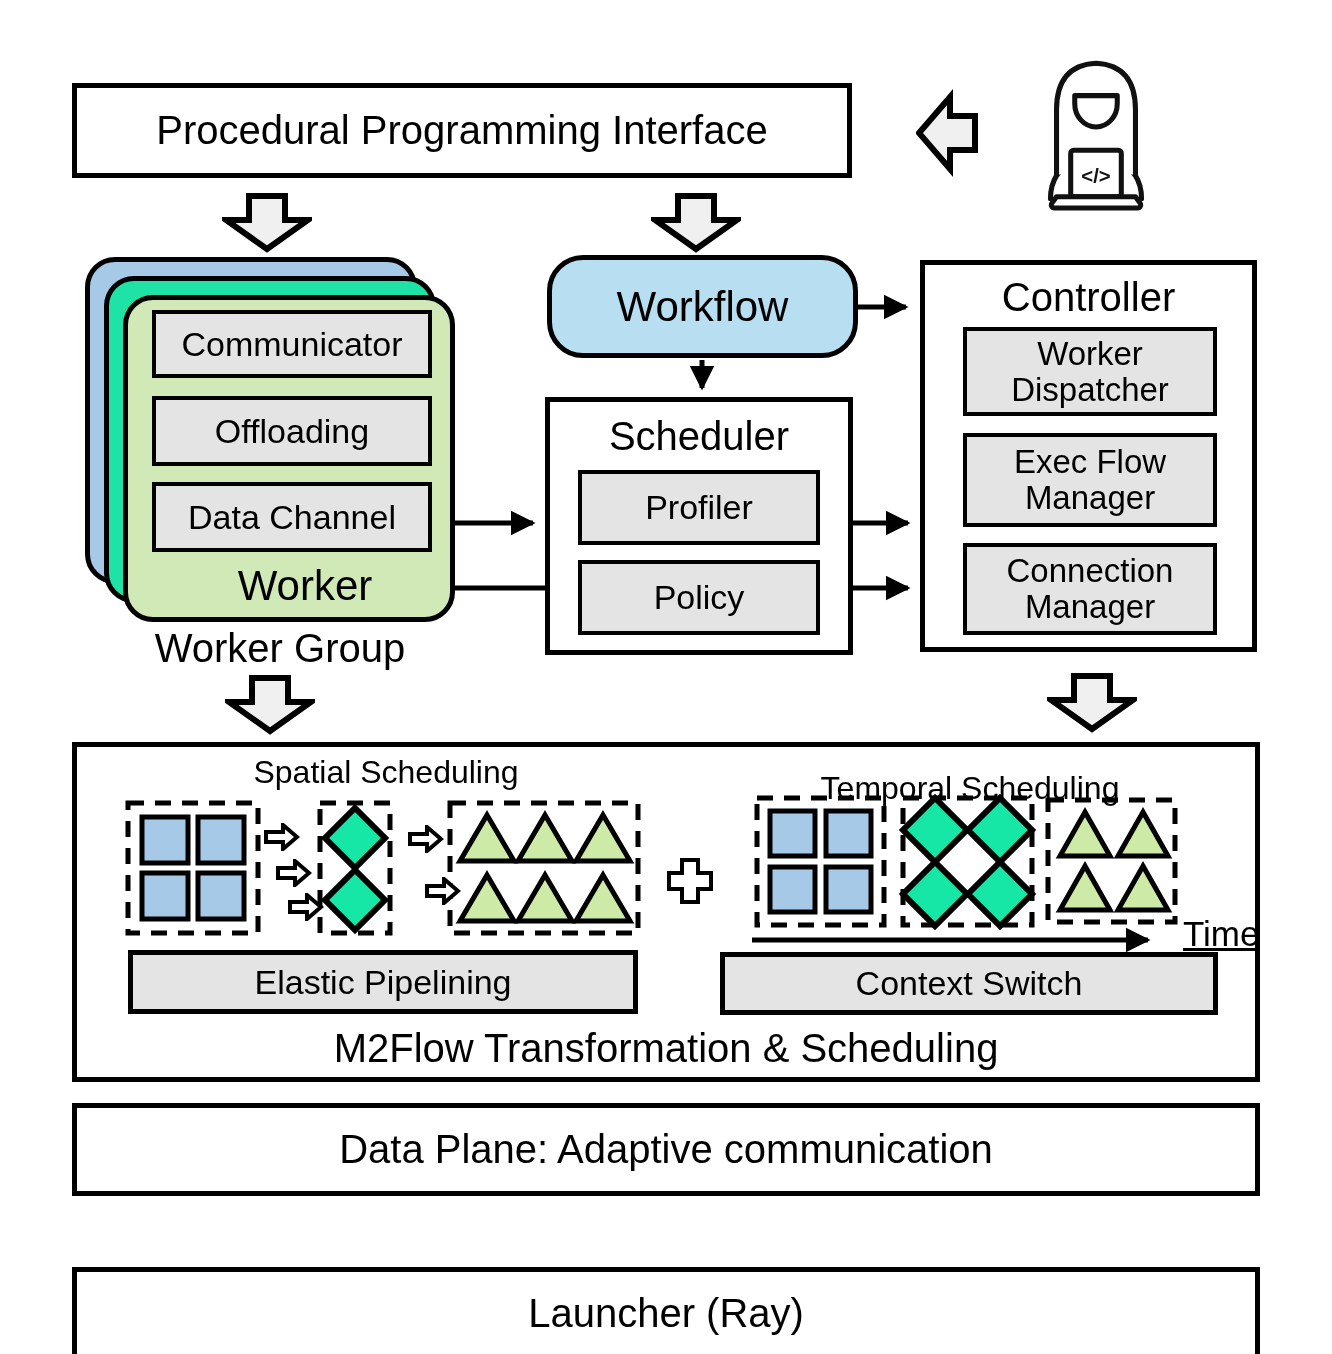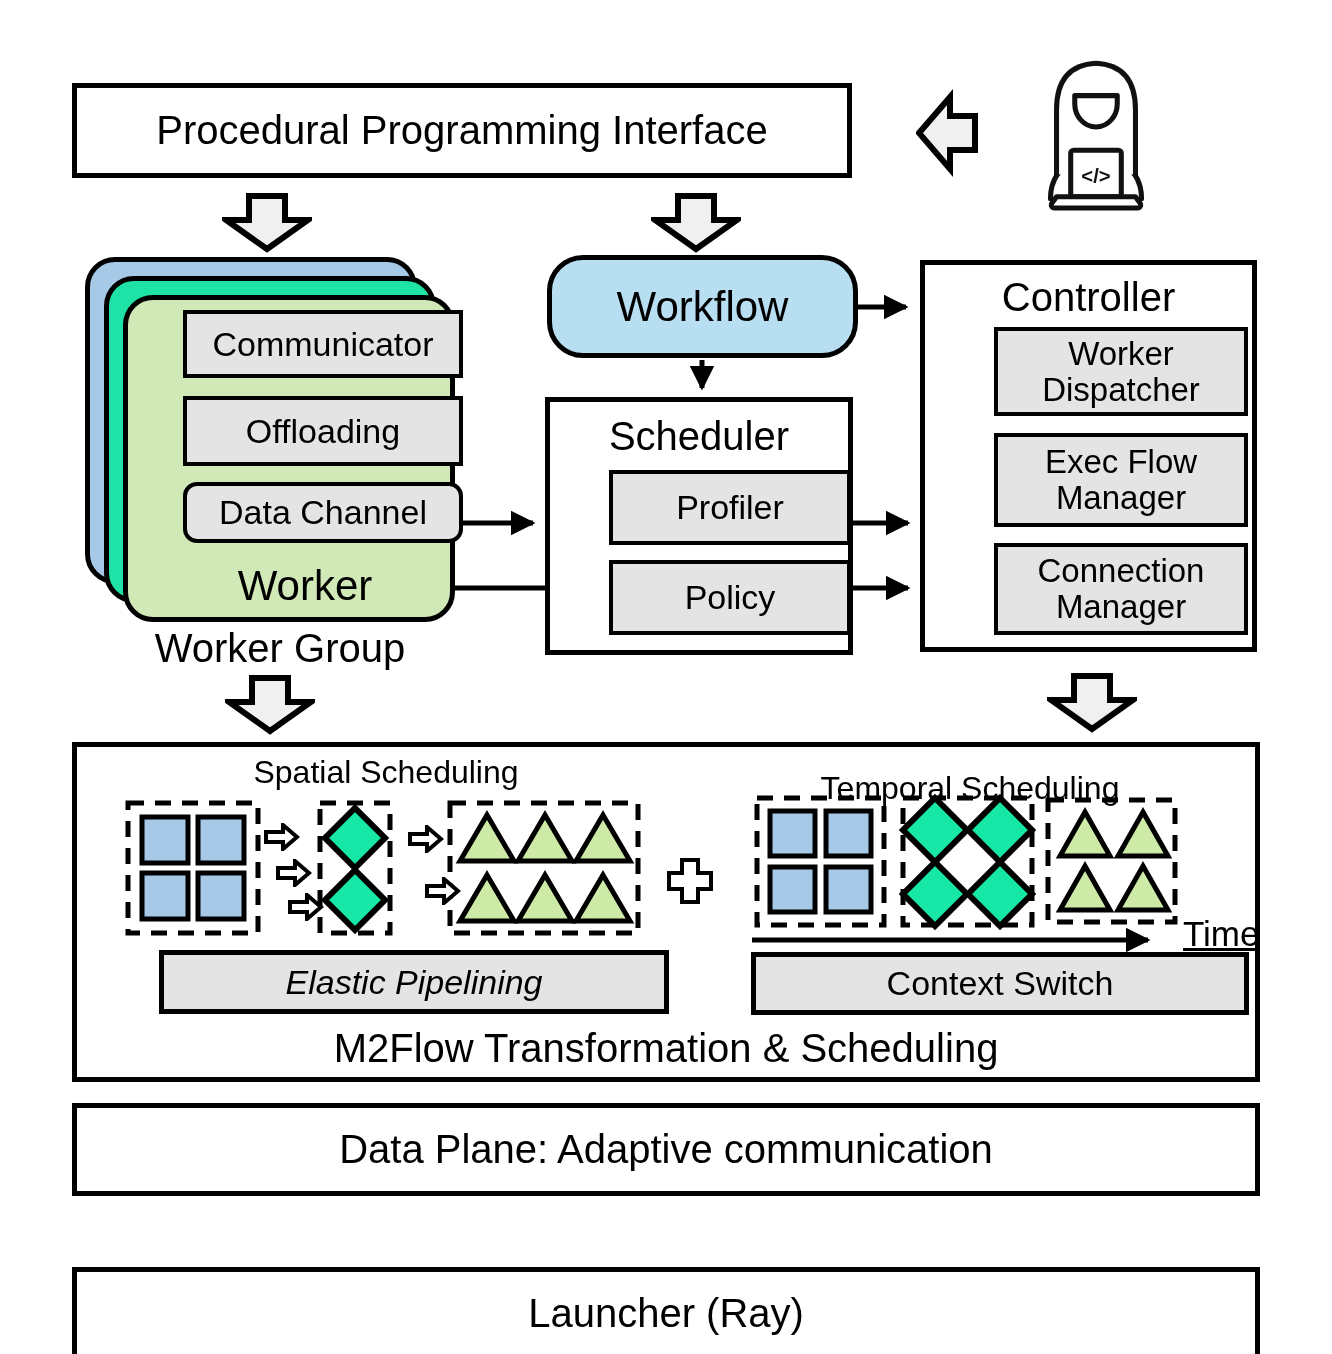--- a/index.html
+++ b/index.html
@@ -7,21 +7,21 @@
     --workflow-blue:#b7def1; --module-gray:#e4e4e4; --shape-square:#a7c9e8;
     --shape-diamond:#17e7a6; --shape-triangle:#cdeaa6; --arrow-fill:#f0f0f0; --line:#000000;
   }
   html,body{margin:0;padding:0;background:#fff;}
   body{font-family:"Liberation Sans", sans-serif; color:#000;}
   #stage{position:relative;width:1332px;height:1354px;background:#fff;overflow:hidden;}
   .abs{position:absolute;}
   .box{position:absolute;background:#fff;border:5px solid var(--line);box-sizing:border-box;}
   .module{position:absolute;background:var(--module-gray);border:4px solid var(--line);box-sizing:border-box;
           display:flex;align-items:center;justify-content:center;text-align:center;
-          font-size:34px;line-height:1.08;margin-left:31px;}
+          font-size:34px;line-height:1.08;}
   .center-text{display:flex;align-items:center;justify-content:center;text-align:center;}
   .t40{font-size:40px;}
   .t42{font-size:42px;}
   .t32{font-size:32px;}
   .round-layer{position:absolute;border:5px solid var(--line);border-radius:30px;box-sizing:border-box;}
   .label{position:absolute;white-space:nowrap;}
   svg{display:block;}
   .overlay{position:absolute;left:0;top:0;pointer-events:none;}
 </style>
 </head>
@@ -93,21 +93,21 @@
   <div class="round-layer" style="left:85px;top:257px;width:332px;height:327px;background:var(--layer-blue);"></div>
   <div class="round-layer" style="left:104px;top:276px;width:332px;height:327px;background:var(--layer-green);"></div>
   <div class="round-layer" style="left:123px;top:295px;width:332px;height:327px;background:var(--layer-lightgreen);"></div>
 
   <div class="module" style="left:152px;top:310px;width:280px;height:68px;">
     <span>Communicator</span>
   </div>
   <div class="module" style="left:152px;top:396px;width:280px;height:70px;">
     <span>Offloading</span>
   </div>
-  <div class="module" style="left:152px;top:482px;width:280px;height:61px;border-radius:14px;">
+  <div class="module" style="left:152px;top:482px;width:280px;height:70px;">
     <span>Data Channel</span>
   </div>
   <div class="label t42" style="left:123px;top:562px;width:364px;text-align:center;">Worker</div>
   <div class="label t40" style="left:100px;top:626px;width:360px;text-align:center;">Worker Group</div>
 
   <div class="abs center-text t42" style="left:547px;top:255px;width:311px;height:103px;background:var(--workflow-blue);border:5px solid var(--line);border-radius:36px;box-sizing:border-box;">
     <span>Workflow</span>
   </div>
 
   <div class="box" style="left:545px;top:397px;width:308px;height:258px;">
@@ -204,21 +204,21 @@
       <polygon points="345,22 370,66 320,66"></polygon>
         <polygon points="403,22 428,66 378,66"></polygon>
       <polygon points="345,76 370,120 320,120"></polygon>
         <polygon points="403,76 428,120 378,120"></polygon>
     </g>
     <path d="M12,150 H408" fill="none" stroke="var(--line)" stroke-width="5" marker-end="url(#ah2)"></path>
   </svg>
 
   <div class="label" style="left:1183px;top:914px;font-size:35px;text-decoration:underline;">Time</div>
 
-  <div class="module" style="left:128px;top:950px;width:510px;height:64px;border-width:5px;font-style:italic;">
+  <div class="module" style="left:128px;top:950px;width:510px;height:64px;border-width:5px;">
     <span>Elastic Pipelining</span>
   </div>
   <div class="module" style="left:720px;top:952px;width:498px;height:63px;border-width:5px;">
     <span>Context Switch</span>
   </div>
 
   <div class="label t40" style="left:72px;top:1026px;width:1188px;text-align:center;">M2Flow Transformation &amp; Scheduling</div>
 
   <div class="box center-text t40" style="left:72px;top:1103px;width:1188px;height:93px;">
     <span>Data Plane: Adaptive communication</span>

